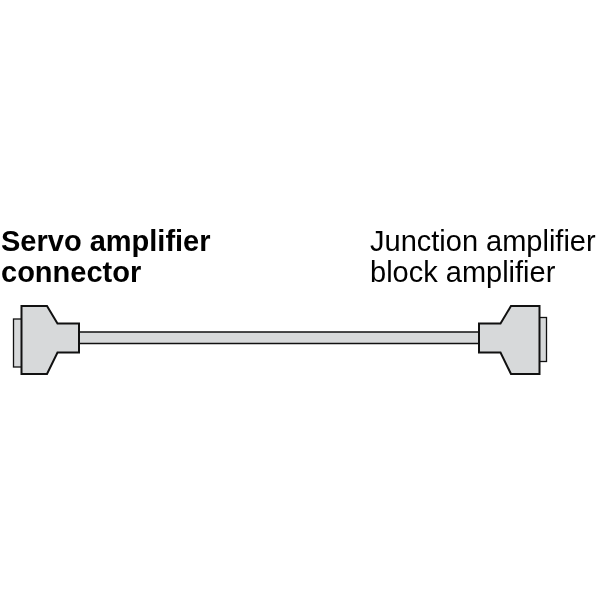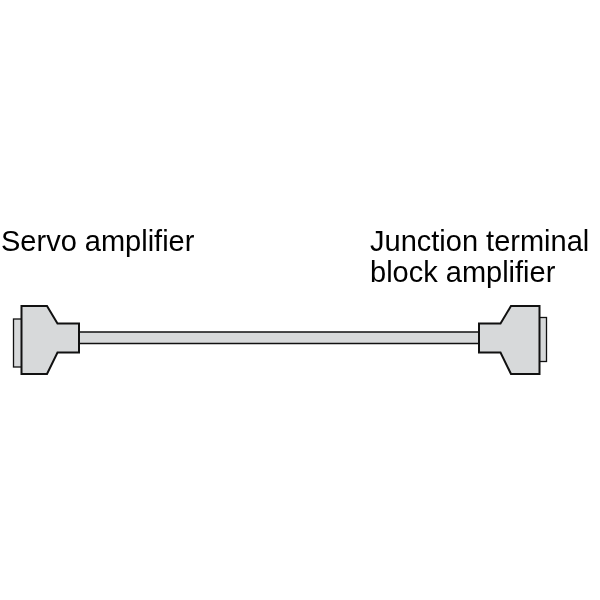--- a/index.html
+++ b/index.html
@@ -17,43 +17,44 @@
   }
   .label {
     position: absolute;
     font-size: 29px;
     line-height: 31px;
     color: var(--text, #000000);
     white-space: nowrap;
     letter-spacing: 0;
   }
   .label .line { display: block; }
-  #left-label  { left: 1px;  top: 226px; }
+  #left-label  { left: 1px;  top: 226px; font-weight: bold; }
   #right-label { left: 370px; top: 226px; }
   .diagram-svg {
     position: absolute;
     left: 0;
     top: 0;
   }
   .connector-shape {
     fill: var(--connector_fill, #d7d9da);
     stroke: var(--outline, #111111);
   }
 </style>
 </head>
 <body>
 
 <div class="stage">
 
   <div id="left-label" class="label">
     <span class="line">Servo amplifier</span>
+    <span class="line">connector</span>
   </div>
 
   <div id="right-label" class="label">
-    <span class="line">Junction terminal</span>
+    <span class="line">Junction amplifier</span>
     <span class="line">block amplifier</span>
   </div>
 
   <svg class="diagram-svg" width="600" height="600" viewBox="0 0 600 600">
 
     <rect x="13.5" y="319" width="8.5" height="48" stroke-width="1.3" class="connector-shape"></rect>
 
     <rect x="538.5" y="317.5" width="8" height="44" stroke-width="1.3" class="connector-shape"></rect>
 
     <rect x="70" y="332" width="460" height="11.5" stroke-width="1.5" class="connector-shape"></rect>

